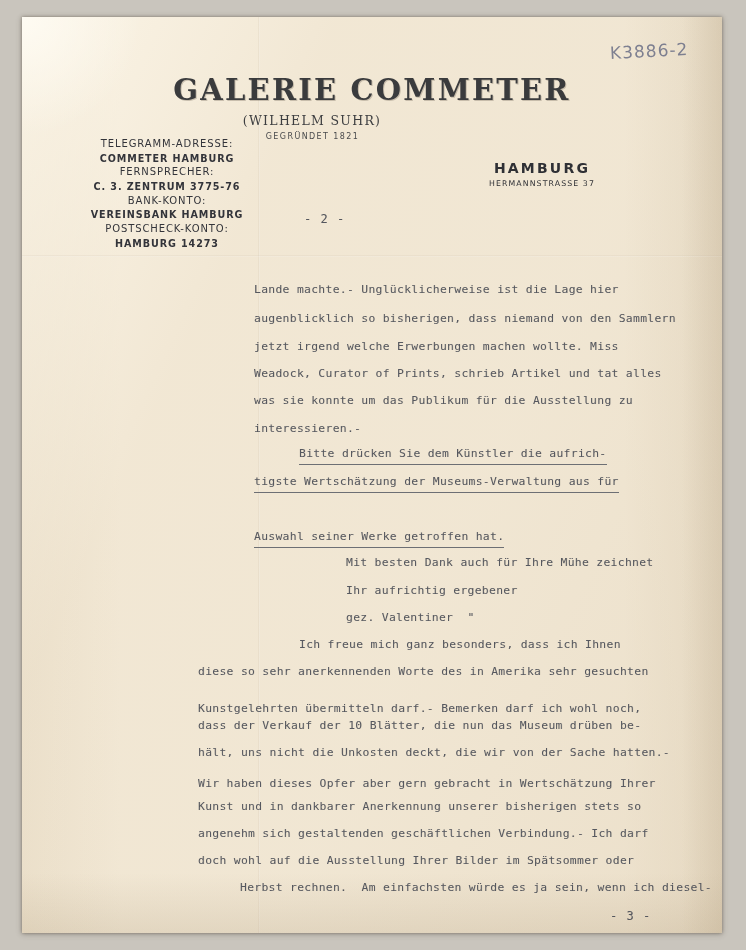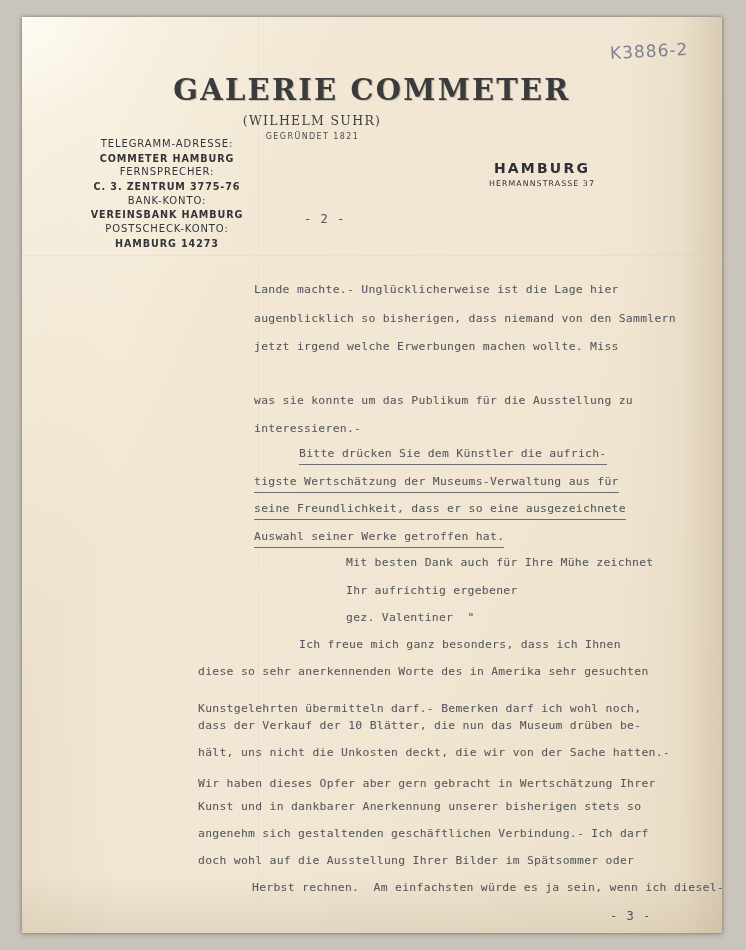--- a/index.html
+++ b/index.html
@@ -220,35 +220,35 @@
     <div class="city-name">HAMBURG</div>
     <div class="city-street">HERMANNSTRASSE 37</div>
   </div>
 
   <div class="typed page-num-top">- 2 -</div>
 
   <div id="body-lines">
       <div class="tline" style="left: 232px; top: 266px;">Lande machte.- Unglücklicherweise ist die Lage hier</div>
       <div class="tline" style="left: 232px; top: 295px;">augenblicklich so bisherigen, dass niemand von den Sammlern</div>
       <div class="tline" style="left: 232px; top: 323px;">jetzt irgend welche Erwerbungen machen wollte. Miss</div>
+      <div class="tline" style="left: 232px; top: 350px;">Weadock, Curator of Prints, schrieb Artikel und tat alles</div>
       <div class="tline" style="left: 232px; top: 377px;">was sie konnte um das Publikum für die Ausstellung zu</div>
       <div class="tline" style="left: 232px; top: 405px;">interessieren.-</div>
       <div class="tline ul" style="left: 277px; top: 430px;">Bitte drücken Sie dem Künstler die aufrich-</div>
       <div class="tline ul" style="left: 232px; top: 458px;">tigste Wertschätzung der Museums-Verwaltung aus für</div>
-      <div class="tline ul" style="left: 232px; top: 485px;">seine Freundlichkeit, dass er so eine ausgezeichnete</div>
       <div class="tline" style="left: 324px; top: 539px;">Mit besten Dank auch für Ihre Mühe zeichnet</div>
       <div class="tline ul" style="left: 232px; top: 513px;">Auswahl seiner Werke getroffen hat.</div>
       <div class="tline" style="left: 324px; top: 567px;">Ihr aufrichtig ergebener</div>
       <div class="tline" style="left: 324px; top: 594px;">gez. Valentiner  "</div>
       <div class="tline" style="left: 277px; top: 621px;">Ich freue mich ganz besonders, dass ich Ihnen</div>
       <div class="tline" style="left: 176px; top: 648px;">diese so sehr anerkennenden Worte des in Amerika sehr gesuchten</div>
       <div class="tline" style="left: 176px; top: 675px; margin-top: 10px;">Kunstgelehrten übermitteln darf.- Bemerken darf ich wohl noch,</div>
       <div class="tline" style="left: 176px; top: 702px;">dass der Verkauf der 10 Blätter, die nun das Museum drüben be-</div>
       <div class="tline" style="left: 176px; top: 729px;">hält, uns nicht die Unkosten deckt, die wir von der Sache hatten.-</div>
       <div class="tline" style="left: 176px; top: 728px; margin-top: 32px;">Wir haben dieses Opfer aber gern gebracht in Wertschätzung Ihrer</div>
       <div class="tline" style="left: 176px; top: 783px;">Kunst und in dankbarer Anerkennung unserer bisherigen stets so</div>
       <div class="tline" style="left: 176px; top: 810px;">angenehm sich gestaltenden geschäftlichen Verbindung.- Ich darf</div>
       <div class="tline" style="left: 176px; top: 837px;">doch wohl auf die Ausstellung Ihrer Bilder im Spätsommer oder</div>
-      <div class="tline" style="left: 188px; top: 864px; padding-left: 42px;">Herbst rechnen.  Am einfachsten würde es ja sein, wenn ich diesel-</div>
+      <div class="tline" style="left: 176px; top: 864px; padding-left: 42px;">Herbst rechnen.  Am einfachsten würde es ja sein, wenn ich diesel-</div>
     </div>
 
   <div class="typed page-num-bottom">- 3 -</div>
 </div>
 
 </body></html>

